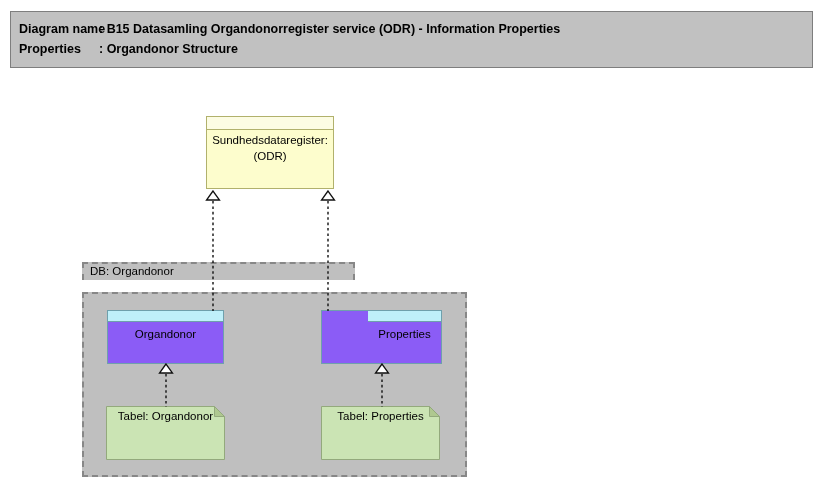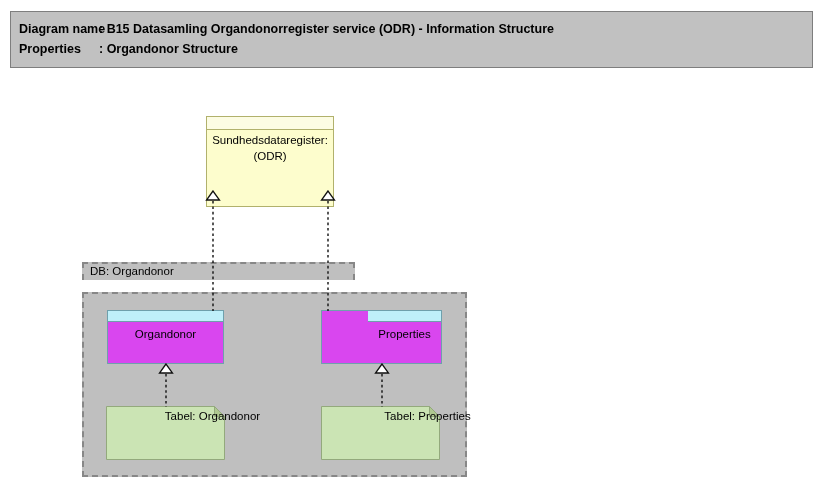--- a/index.html
+++ b/index.html
@@ -10,69 +10,69 @@
   
   .header-box{
     position:absolute;left:10px;top:11px;width:803px;height:57px;
     background:#c1c1c1;border:1px solid #7e7e7e;box-sizing:border-box;
     padding:7px 8px 0 8px;font-size:12.5px;font-weight:bold;line-height:20px;
   }
   .hrow{white-space:nowrap;}
   .hlabel{display:inline-block;width:80px;}
   
   .node-register{
-    position:absolute;left:206px;top:116px;width:128px;height:91px;
+    position:absolute;left:206px;top:116px;width:128px;height:73px;
     background:#fdfdcd;border:1px solid #b1b16c;box-sizing:border-box;z-index:3;
   }
   .node-register .band{height:12px;background:#fcfce3;border-bottom:1px solid #b1b16c;}
   .node-register .ntext{
     text-align:center;font-size:11.5px;line-height:16px;margin-top:2px;
   }
   
   .group-tab{
     position:absolute;left:82px;top:262px;width:273px;height:18px;
     background:#bfbfbf;border:2px dashed #878787;border-bottom:none;box-sizing:border-box;
     font-size:11.5px;line-height:15px;padding-left:6px;z-index:1;
   }
   .group-body{
     position:absolute;left:82px;top:292px;width:385px;height:185px;
     background:#bfbfbf;border:2px dashed #878787;box-sizing:border-box;z-index:1;
   }
   
   .entity{
-    position:absolute;top:310px;height:54px;background:#d946ef;
+    position:absolute;top:310px;height:54px;background:#8b5cf6;
     border:1px solid #6fa0ac;box-sizing:border-box;z-index:3;
   }
   .entity .band{height:10px;background:#bff0fa;border-bottom:1px solid #6fa0ac;}
   .entity .elabel{text-align:center;font-size:11.5px;padding-top:6px;}
   .entity.e1{left:107px;width:117px;}
   .entity.e2{left:321px;width:121px;padding-left:46px;}
   
   .note{position:absolute;top:406px;width:119px;height:54px;z-index:3;}
   .note.n1{left:106px;}
   .note.n2{left:321px;border-radius:26px;}
   .note .tlabel{
     position:absolute;left:0;top:4px;width:100%;text-align:center;
-    font-size:11.5px;white-space:nowrap;margin-left:47px;
+    font-size:11.5px;white-space:nowrap;
   }
   
   .arrow{position:absolute;z-index:5;}
   .arrow.a1{left:203px;top:190px;}
   .arrow.a2{left:318px;top:190px;}
   .arrow.a3{left:156px;top:363px;}
   .arrow.a4{left:372px;top:363px;}
 </style>
 </head>
 <body>
 
 <div class="canvas">
 
   <div class="header-box">
     <div class="hrow">
-      <span class="hlabel">Diagram name</span><span>: B15 Datasamling Organdonorregister service (ODR) - Information Structure</span>
+      <span class="hlabel">Diagram name</span><span>: B15 Datasamling Organdonorregister service (ODR) - Information Properties</span>
     </div>
     <div class="hrow">
       <span class="hlabel">Properties</span><span>: Organdonor Structure</span>
     </div>
   </div>
 
   <div class="node-register">
     <div class="band"></div>
     <div class="ntext">
       <div>Sundhedsdataregister:</div>

